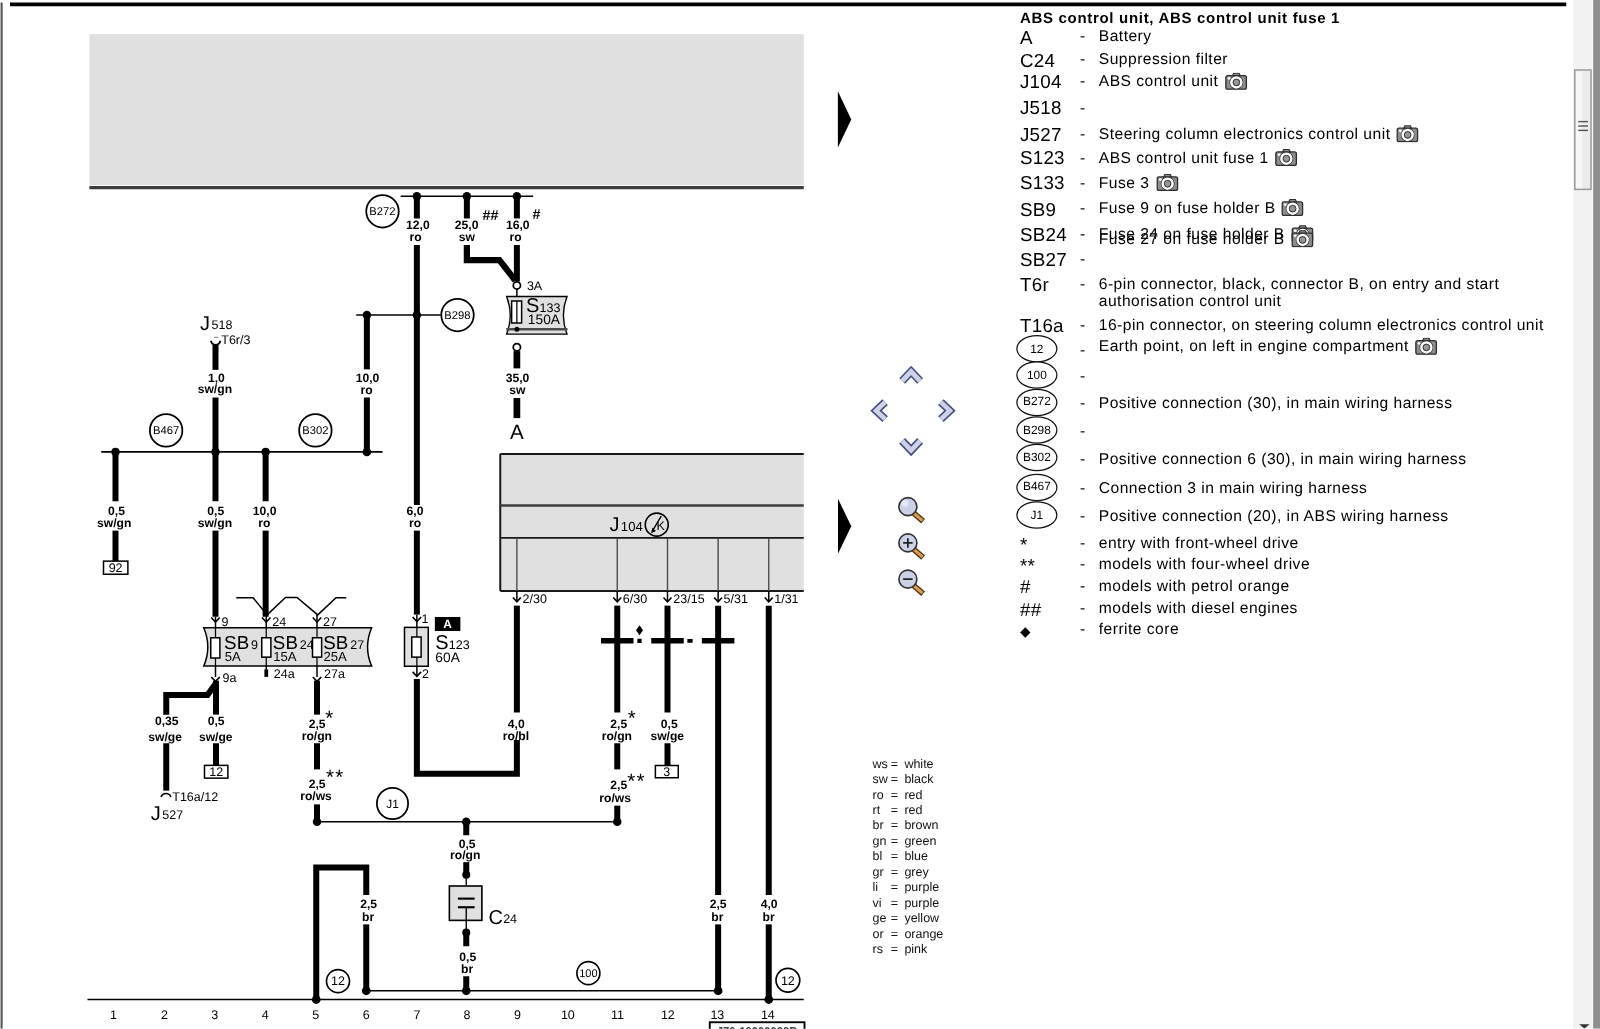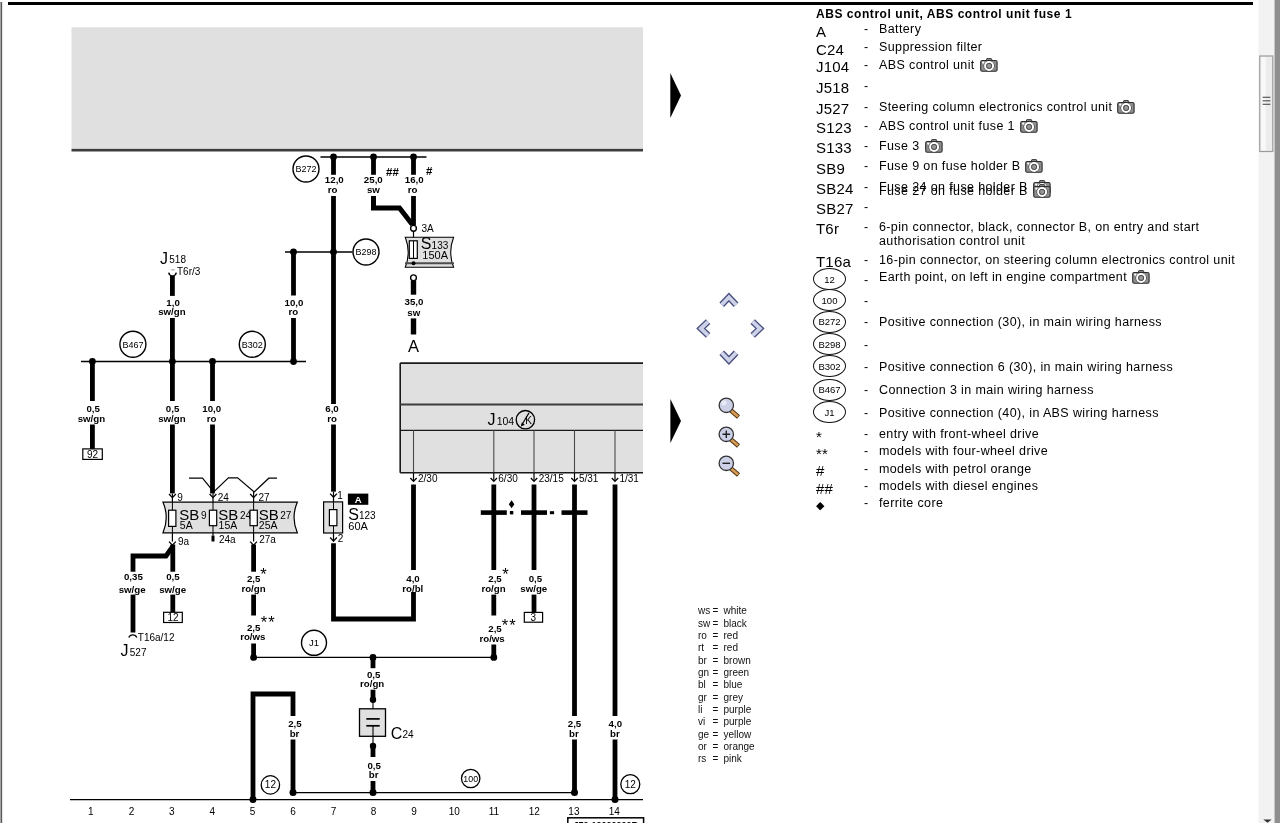--- a/index.html
+++ b/index.html
@@ -812,21 +812,21 @@
 <div class="ell" style="top:355.2px;">B302</div>
 <div class="row dash" style="top:357.5px;">-</div>
 <div class="row" style="left:879px;top:357.5px;">Positive connection 6 (30), in main wiring harness</div>
 
 <div class="ell" style="top:378.7px;">B467</div>
 <div class="row dash" style="top:381px;">-</div>
 <div class="row" style="left:879px;top:381px;">Connection 3 in main wiring harness</div>
 
 <div class="ell" style="top:401.2px;">J1</div>
 <div class="row dash" style="top:403.5px;">-</div>
-<div class="row" style="left:879px;top:403.5px;">Positive connection (40), in ABS wiring harness</div>
+<div class="row" style="left:879px;top:403.5px;">Positive connection (20), in ABS wiring harness</div>
 
 <div class="row key" style="top:425px;">*</div>
 <div class="row dash" style="top:425px;">-</div>
 <div class="row" style="left:879px;top:425px;">entry with front-wheel drive</div>
 
 <div class="row key" style="top:442px;">**</div>
 <div class="row dash" style="top:442px;">-</div>
 <div class="row" style="left:879px;top:442px;">models with four-wheel drive</div>
 
 <div class="row key" style="top:459.5px;">#</div>

